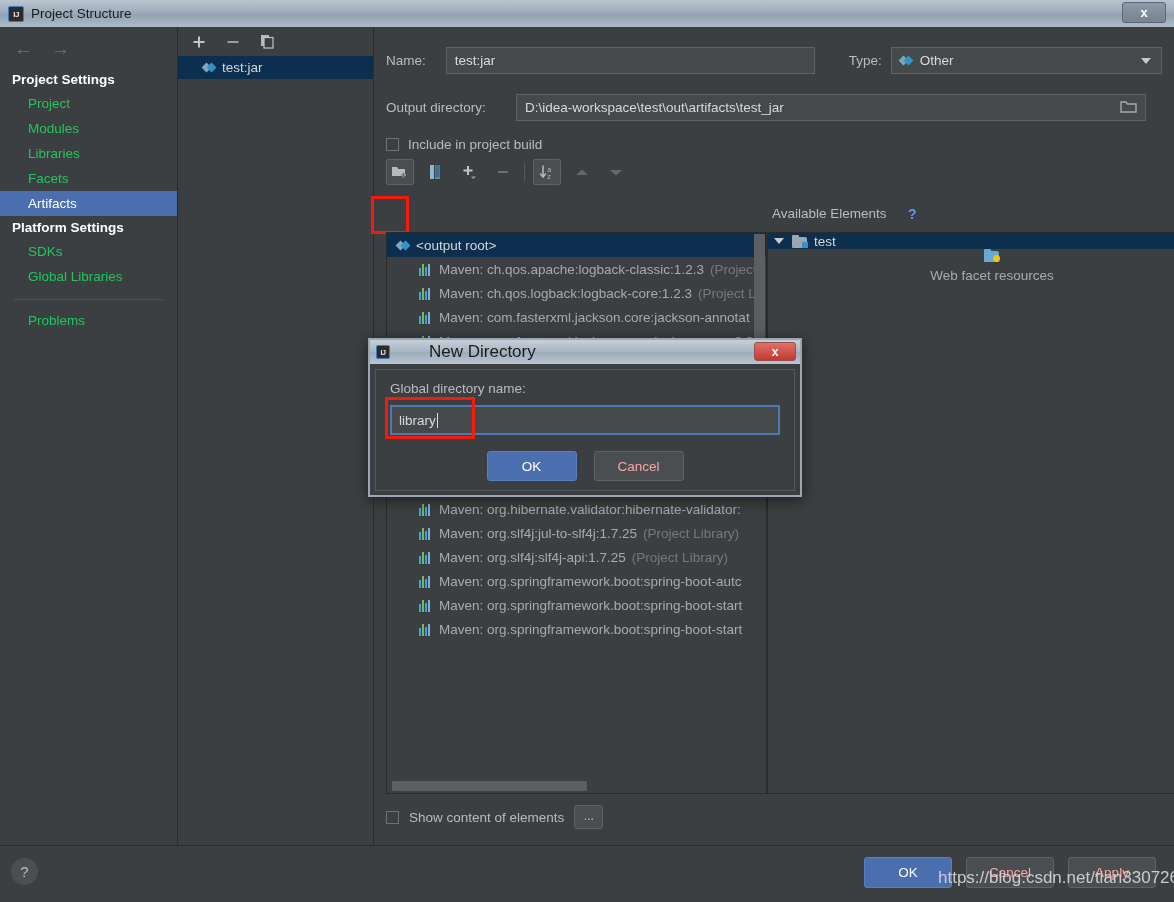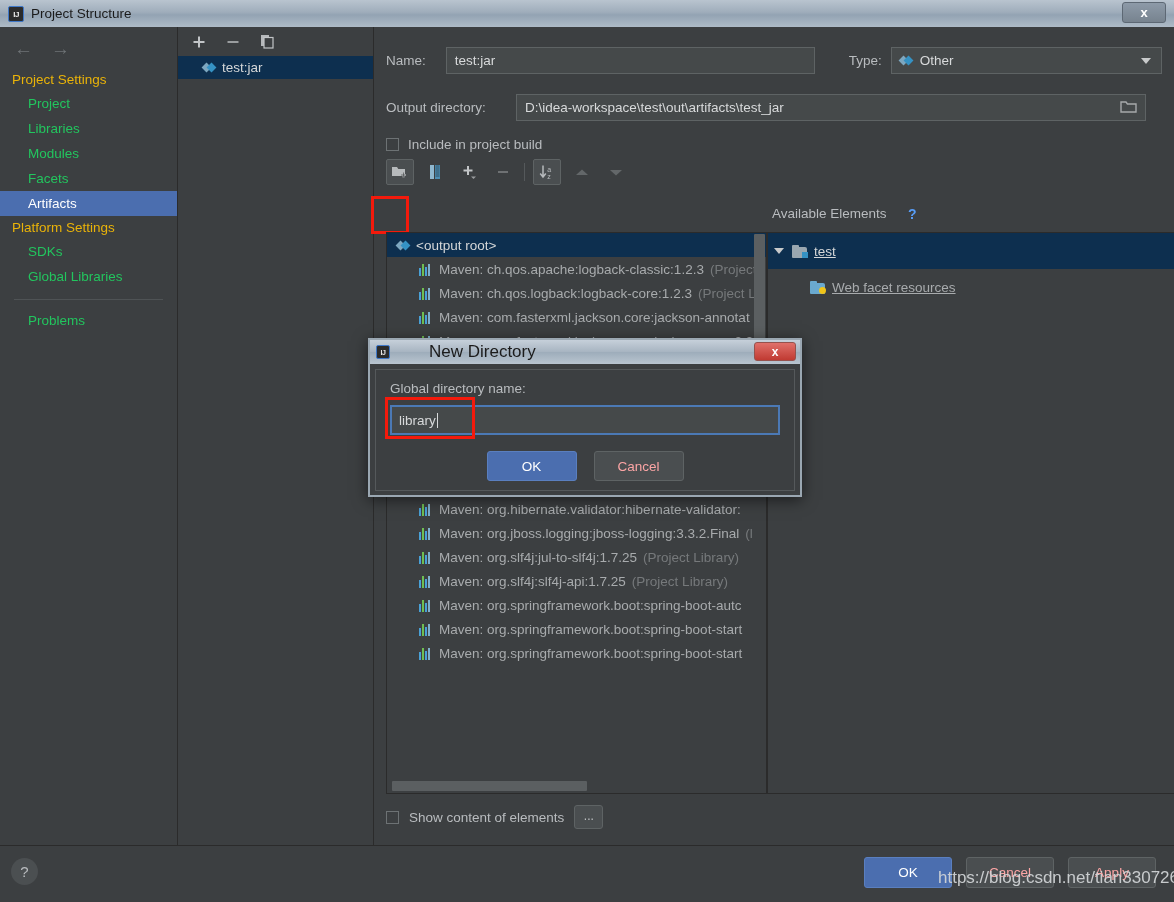--- a/index.html
+++ b/index.html
@@ -80,23 +80,23 @@
   }
   .nav-arrows {
     display: flex;
     gap: 18px;
     padding: 12px 0 10px 14px;
     font-size: 19px;
     color: #6e7376;
   }
   .nav-arrows span { cursor: pointer; line-height: 1; }
   .side-group {
-    font-weight: normal;
-    font-size: 13.5px;
-    color: #eab308;
+    font-weight: bold;
+    font-size: 13.5px;
+    color: #ffffff;
     padding: 4px 0 4px 12px;
   }
   .side-item {
     font-size: 13.5px;
     color: #22c55e;
     padding: 5px 0 5px 28px;
     cursor: pointer;
   }
   .side-item.selected {
     background: #4b6eaf;
@@ -352,29 +352,28 @@
     left: 767px; top: 232px;
     width: 407px;
     height: 562px;
     background: #3c3f41;
     border: 1px solid #2b2b2b;
     border-right: none;
     box-sizing: border-box;
     overflow: hidden;
   }
   .avail-row {
-    height: 36px;
+    height: 16px;
     display: flex;
     align-items: center;
     gap: 6px;
     font-size: 13.5px;
     color: #a8abad;
     padding-left: 6px;
     white-space: nowrap;
-    text-decoration: underline;
   }
   .avail-row.sel { background: #0d2f4f; color: #d5d7d8; }
   .tri {
     width: 0; height: 0;
     border-left: 5px solid transparent;
     border-right: 5px solid transparent;
     border-top: 6px solid #c8cacb;
     flex: none;
     margin-right: 2px;
     cursor: pointer;
@@ -593,22 +592,22 @@
   </div>
 
   <div class="sidebar">
     <div class="nav-arrows">
       <span>←</span>
       <span>→</span>
     </div>
 
     <div class="side-group">Project Settings</div>
     <div class="side-item">Project</div>
+    <div class="side-item">Modules</div>
     <div class="side-item">Libraries</div>
-    <div class="side-item">Modules</div>
     <div class="side-item">Facets</div>
     <div class="side-item selected">Artifacts</div>
 
     <div class="side-group">Platform Settings</div>
     <div class="side-item">SDKs</div>
     <div class="side-item">Global Libraries</div>
 
     <div class="side-sep"></div>
     <div class="side-item">Problems</div>
   </div>
@@ -842,31 +841,20 @@
           <span>Maven: org.hibernate.validator:hibernate-validator:</span>
         </div>
         <div class="tree-row">
           <span class="indent"></span>
           <span class="lib-ico">
             <i></i>
             <i></i>
             <i></i>
             <i></i>
           </span>
-          <span>Maven: org.jboss.logging:jboss-logging:3.3.2.Final</span>
-          <span class="dim"> (l</span>
-        </div>
-        <div class="tree-row">
-          <span class="indent"></span>
-          <span class="lib-ico">
-            <i></i>
-            <i></i>
-            <i></i>
-            <i></i>
-          </span>
           <span>Maven: org.slf4j:jul-to-slf4j:1.7.25</span>
           <span class="dim"> (Project Library)</span>
         </div>
         <div class="tree-row">
           <span class="indent"></span>
           <span class="lib-ico">
             <i></i>
             <i></i>
             <i></i>
             <i></i>
@@ -914,21 +902,21 @@
   <div class="avail-pane">
     <div class="avail-row sel">
       <span class="tri"></span>
       <span class="folder-ico">
         <span class="tab2"></span>
           <span class="f"></span>
           <span class="badge"></span>
       </span>
       <span>test</span>
     </div>
-    <div class="avail-row" style="padding-left:42px;">
+    <div class="avail-row" style="padding-left:42px;flex-direction:column;">
       <span class="folder-ico yellow">
         <span class="tab2" style="background:#6aa9cf;"></span>
           <span class="f" style="background:#6aa9cf;"></span>
           <span class="badge"></span>
       </span>
       <span>Web facet resources</span>
     </div>
   </div>
 
   <div class="bottom-ctl">

